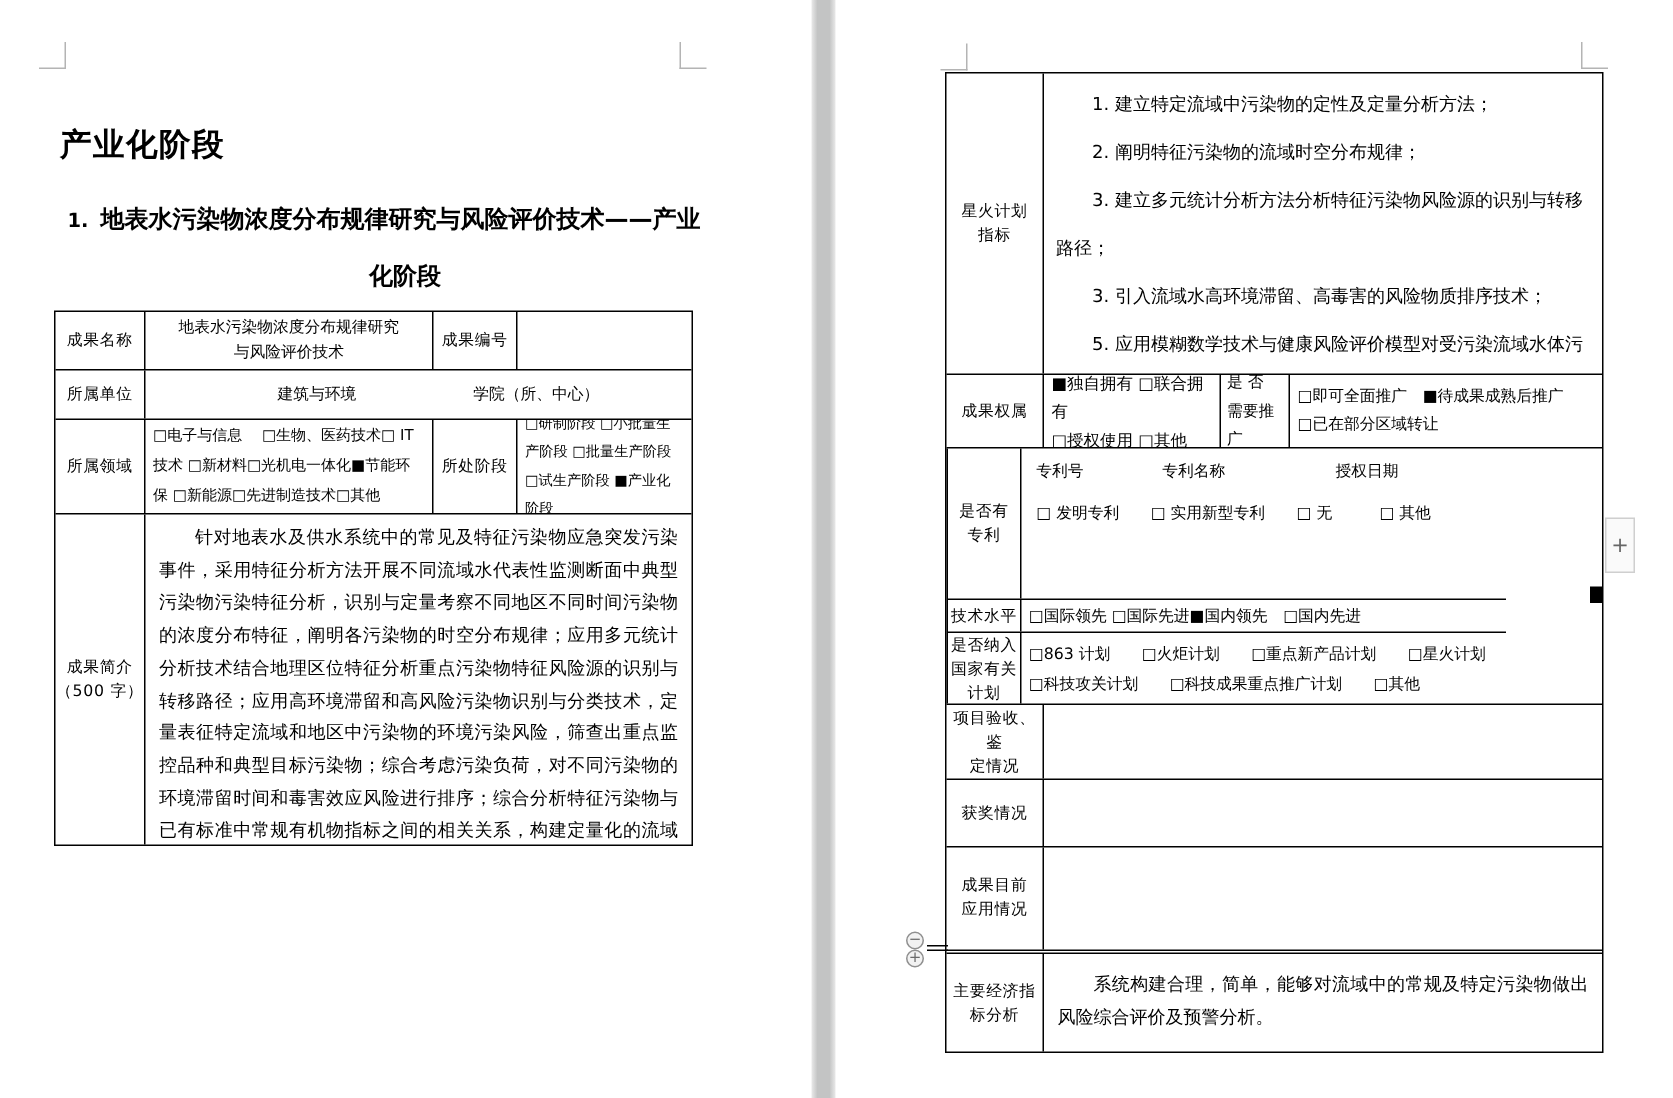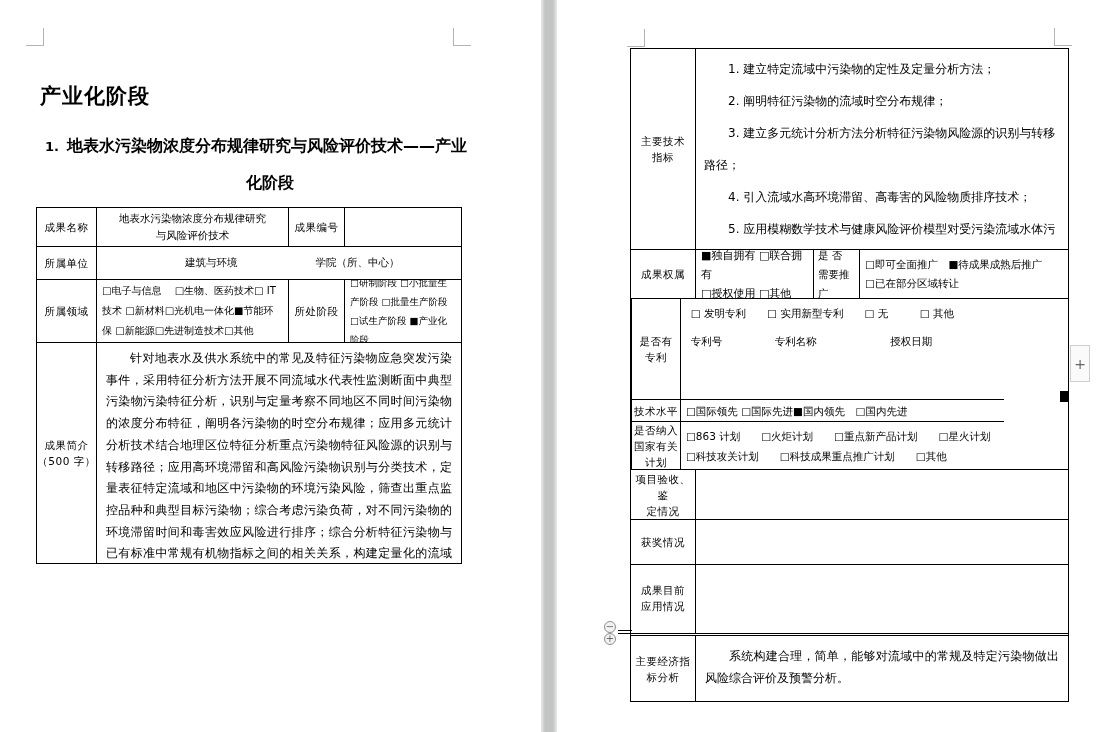--- a/index.html
+++ b/index.html
@@ -137,48 +137,48 @@
   <div class="trow" style="height:221px;">
     <div class="tcell first lab l-c1" style="height:220px;">成果简介
 （500 字）</div>
     <div class="tcell intro-body l-merge" style="height:220px;">针对地表水及供水系统中的常见及特征污染物应急突发污染事件，采用特征分析方法开展不同流域水代表性监测断面中典型污染物污染特征分析，识别与定量考察不同地区不同时间污染物的浓度分布特征，阐明各污染物的时空分布规律；应用多元统计分析技术结合地理区位特征分析重点污染物特征风险源的识别与转移路径；应用高环境滞留和高风险污染物识别与分类技术，定量表征特定流域和地区中污染物的环境污染风险，筛查出重点监控品种和典型目标污染物；综合考虑污染负荷，对不同污染物的环境滞留时间和毒害效应风险进行排序；综合分析特征污染物与已有标准中常规有机物指标之间的相关关系，构建定量化的流域特征污染物评估指标体系；应用模糊数学技术与健康风险评价模型对特征污染物进行研究，分析确定流域内不同功能区与不同时期内的健康风险水平；建立一个多指标的污染物健康风险的综合评价方法，确定不同功能区不同时期的流域污染水质等级，为水源保护和水体环境安全及人体健康保障提供科学依据。</div>
   </div>
 </div>
 
 <div id="rtable" class="tbl">
 
   <div class="trow first" style="height:200px;">
-    <div class="tcell first lab r-lab" style="height:200px;">主要技术
+    <div class="tcell first lab r-lab" style="height:200px;">星火计划
 指标</div>
     <div class="tcell indicators r-rest" style="height:200px;">
       <p>1. 建立特定流域中污染物的定性及定量分析方法；</p>
       <p>2. 阐明特征污染物的流域时空分布规律；</p>
       <p>3. 建立多元统计分析方法分析特征污染物风险源的识别与转移路径；</p>
-      <p>4. 引入流域水高环境滞留、高毒害的风险物质排序技术；</p>
+      <p>3. 引入流域水高环境滞留、高毒害的风险物质排序技术；</p>
       <p>5. 应用模糊数学技术与健康风险评价模型对受污染流域水体污染水平做出评价。</p>
     </div>
   </div>
 
   <div class="trow" style="height:49px;">
     <div class="tcell first lab r-lab" style="height:48px;">成果权属</div>
     <div class="tcell opts r-own" style="height:48px;white-space:pre-line;font-size:11px;line-height:19px;">■独自拥有 □联合拥有
 □授权使用 □其他</div>
     <div class="tcell opts r-need" style="height:48px;font-size:10.5px;line-height:19px;padding:2px 4px;">是 否 需要推广</div>
     <div class="tcell opts r-promo" style="height:48px;white-space:pre-line;font-size:10.5px;line-height:19px;">□即可全面推广　■待成果成熟后推广
 □已在部分区域转让</div>
   </div>
 
   <div class="trow" style="height:171px;">
     <div class="subcol" style="height:170px;">
       <div class="subrow first" style="height:100px;">
         <div class="tcell first lab r-sub" style="height:100px;">是否有
 专利</div>
         <div class="tcell patent-cell r-subrest" style="height:100px;">
+          <div>专利号　　　　　专利名称　　　　　　　授权日期</div>
           <div>□ 发明专利　　□ 实用新型专利　　□ 无　　　□ 其他</div>
-          <div>专利号　　　　　专利名称　　　　　　　授权日期</div>
         </div>
       </div>
       <div class="subrow" style="height:22px;">
         <div class="tcell first lab r-sub" style="height:21px;">技术水平</div>
         <div class="tcell opts r-subrest" style="height:21px;font-size:10.5px;">□国际领先 □国际先进■国内领先　□国内先进</div>
       </div>
       <div class="subrow" style="height:48px;">
         <div class="tcell first lab r-sub" style="height:47px;">是否纳入
 国家有关
 计划</div>

